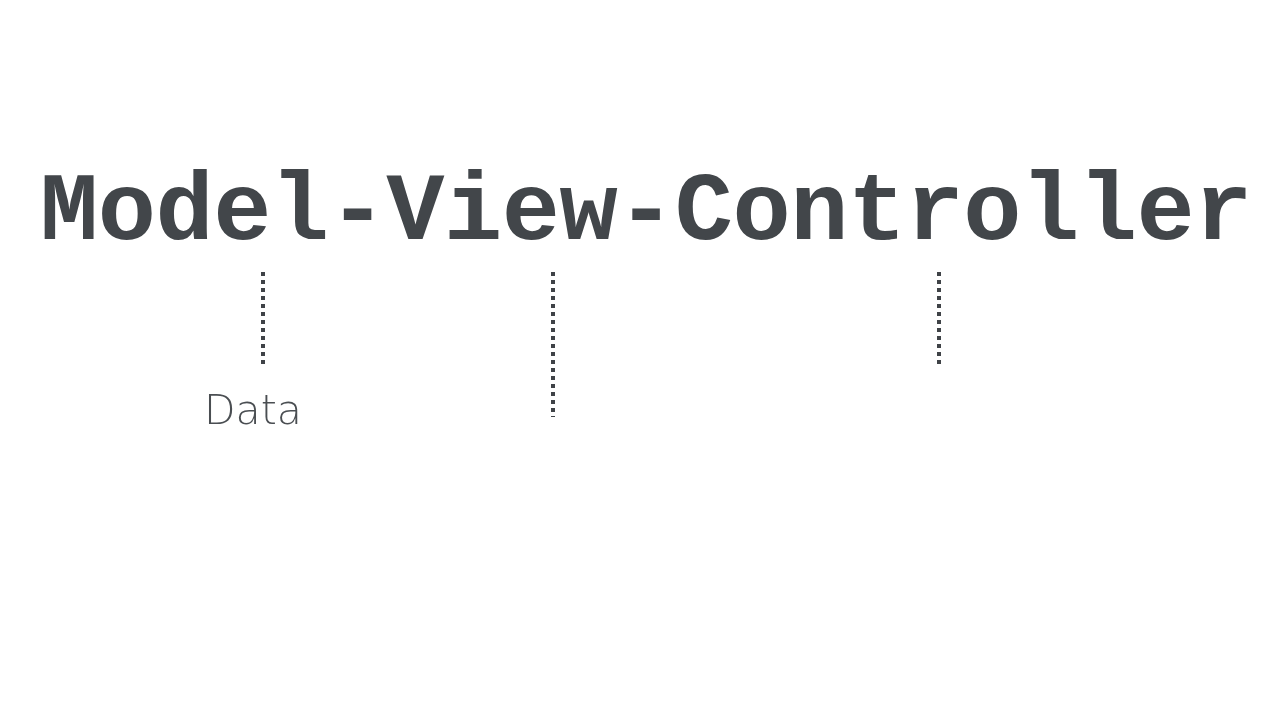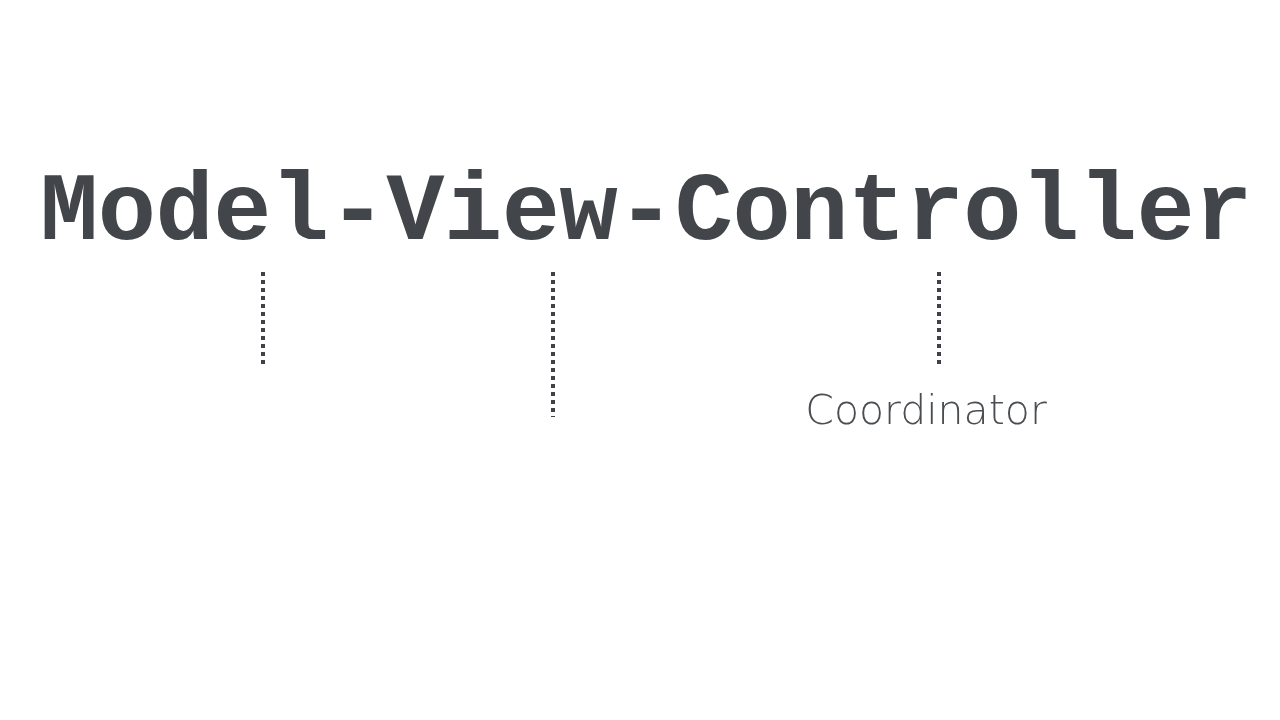--- a/index.html
+++ b/index.html
@@ -67,19 +67,19 @@
   }
 </style>
 </head>
 <body>
 
 <div id="slide">
 
   <div class="title">Model-View-Controller</div>
 
   <div class="connector" style="left:261px; top:272px; height:93px;"></div>
+  <div class="label" style="left:253px; top:390px;">Data</div>
 
   <div class="connector" style="left:551px; top:272px; height:145px;"></div>
 
   <div class="connector" style="left:937px; top:272px; height:93px;"></div>
-  <div class="label" style="left:926px; top:390px;">Coordinator</div>
 
 </div>
 
 </body></html>

